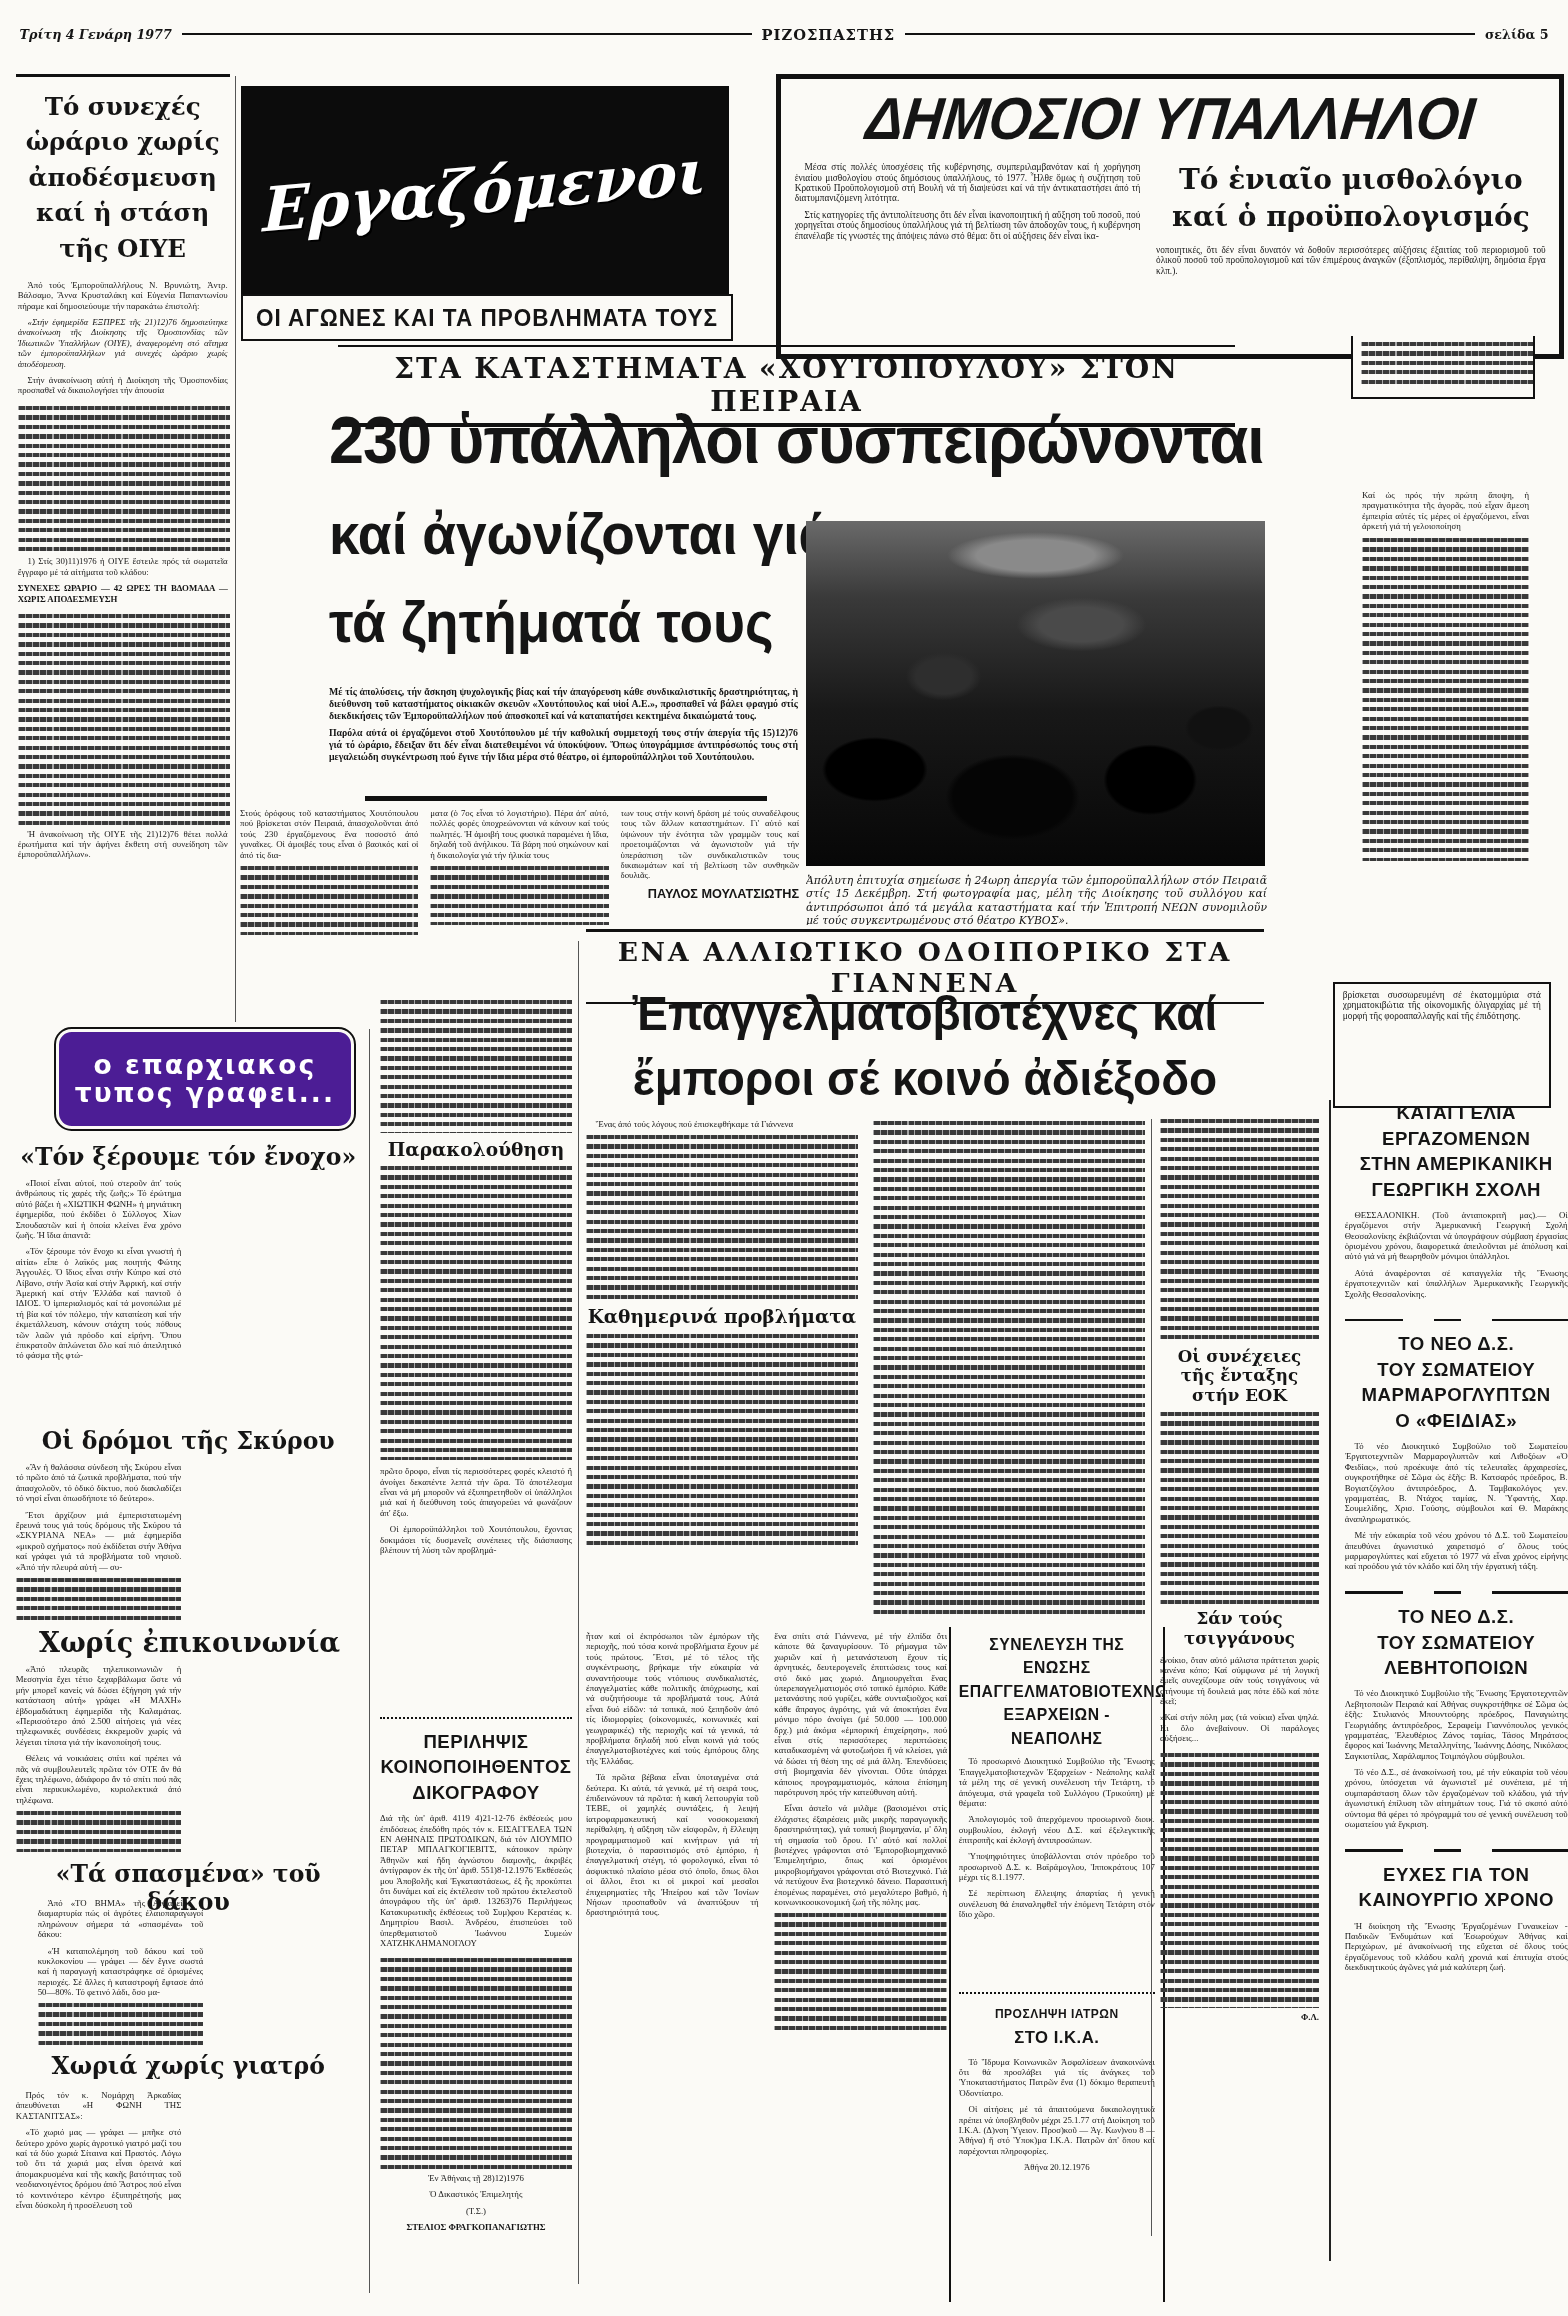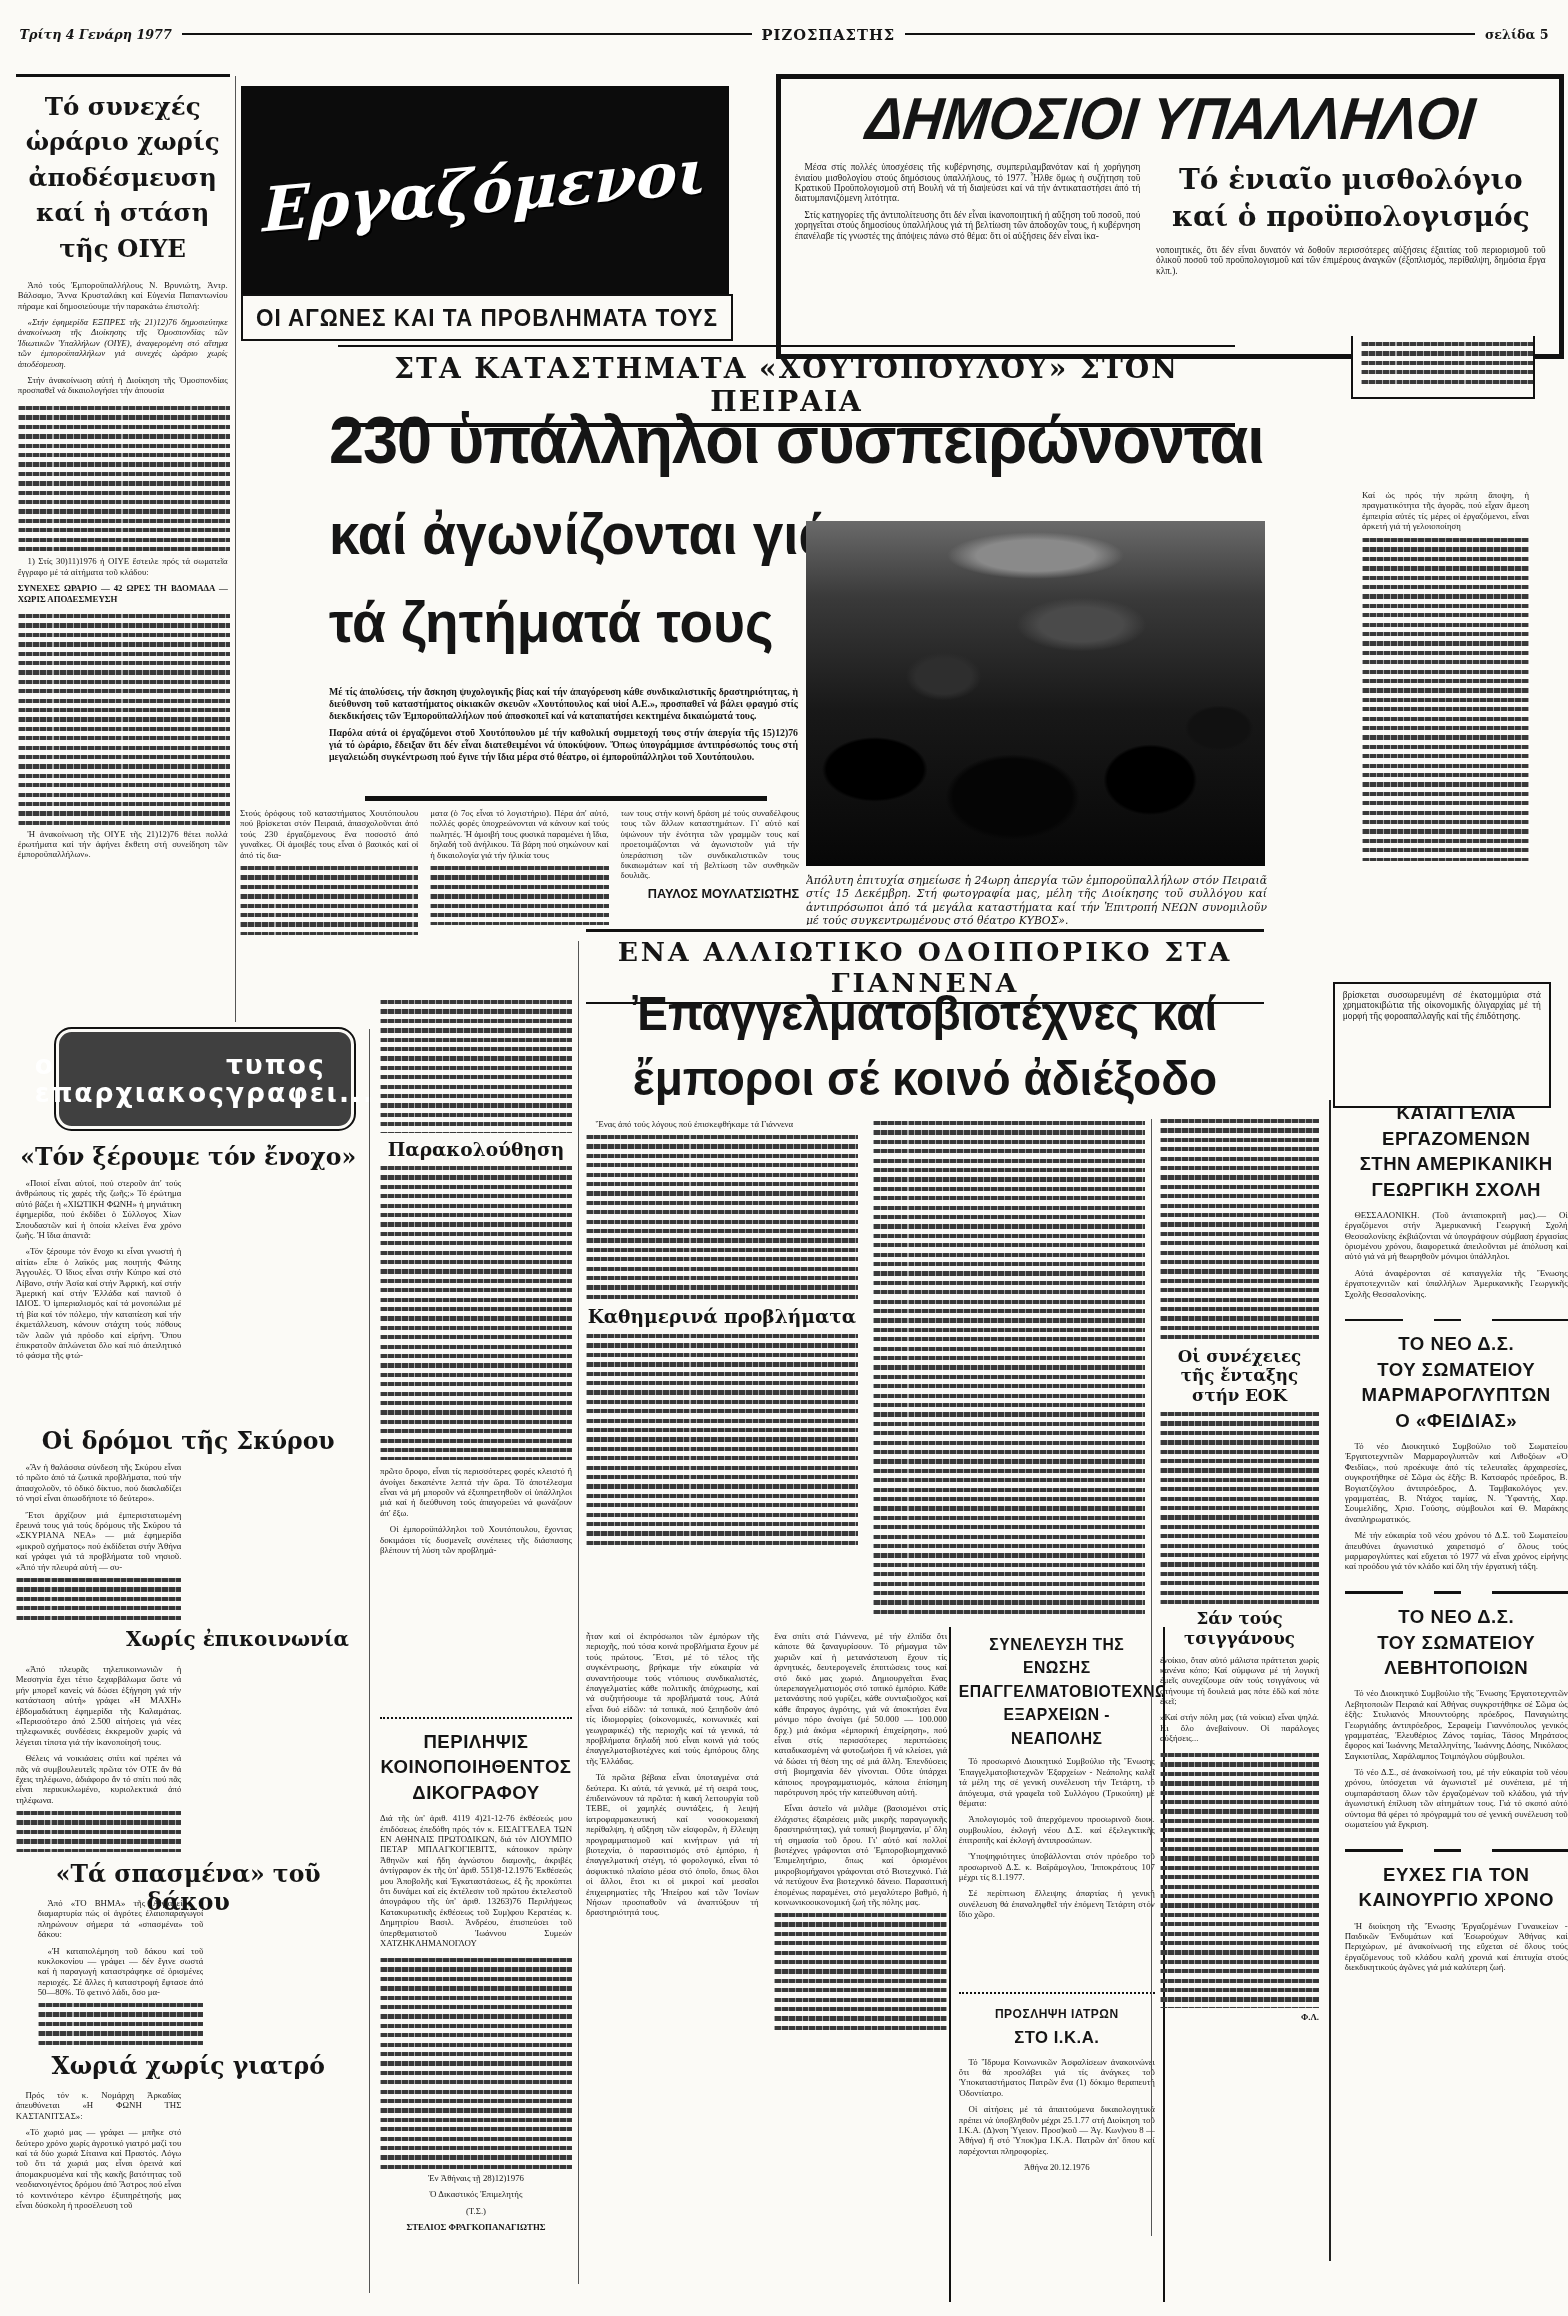--- a/index.html
+++ b/index.html
@@ -131,21 +131,21 @@
       <p class="noind">ματα (ὁ 7ος εἶναι τό λογιστήριο). Πέρα ἀπ' αὐτό, πολλές φορές ὑποχρεώνονται νά κάνουν καί τούς πωλητές. Ἡ ἀμοιβή τους φυσικά παραμένει ἡ ἴδια, δηλαδή τοῦ ἀνήλικου. Τά βάρη πού σηκώνουν καί ἡ δικαιολογία γιά τήν ἡλικία τους</p>
       <div class="gk" style="height:59px;"></div>
     </div>
     <div class="bt" style="flex:1;">
       <p class="noind">των τους στήν κοινή δράση μέ τούς συναδέλφους τους τῶν ἄλλων καταστημάτων. Γι' αὐτό καί ὑψώνουν τήν ἑνότητα τῶν γραμμῶν τους καί προετοιμάζονται νά ἀγωνιστοῦν γιά τήν ὑπεράσπιση τῶν συνδικαλιστικῶν τους δικαιωμάτων καί τή βελτίωση τῶν συνθηκῶν δουλιᾶς.</p>
       <div class="byline">ΠΑΥΛΟΣ ΜΟΥΛΑΤΣΙΩΤΗΣ</div>
     </div>
   </div>
 
   <div class="abs" style="left:54px;top:1027px;width:292px;height:94px;border:2.9px solid #111;border-radius:17.6px;padding:2.9px;background:#fbfaf6;">
-    <div style="background:#404040;border-radius:12.7px;height:100%;display:flex;flex-direction:row;align-items:center;justify-content:center;">
+    <div style="background:#4c1d95;border-radius:12.7px;height:100%;display:flex;flex-direction:column;align-items:center;justify-content:center;">
       <span style="font:bold 26.5px/1.05 'DejaVu Sans',sans-serif;color:#fff;letter-spacing:2px;">ο επαρχιακος</span>
       <span style="font:bold 26.5px/1.05 'DejaVu Sans',sans-serif;color:#fff;letter-spacing:2px;">τυπος γραφει...</span>
     </div>
   </div>
 
   <div class="abs serif-head center" style="left:15.7px;top:1143px;width:345px;font-size:23.5px;">«Τόν ξέρουμε τόν ἔνοχο»</div>
   <div class="abs" style="left:15.7px;top:1178px;width:345px;height:245px;column-count:2;column-gap:13.7px;overflow:hidden;">
     <div class="bt">
       <p>«Ποιοί εἶναι αὐτοί, πού στεροῦν ἀπ' τούς ἀνθρώπους τίς χαρές τῆς ζωῆς;» Τό ἐρώτημα αὐτό βάζει ἡ «ΧΙΩΤΙΚΗ ΦΩΝΗ» ἡ μηνιάτικη ἐφημερίδα, πού ἐκδίδει ὁ Σύλλογος Χίων Σπουδαστῶν καί ἡ ὁποία κλείνει ἕνα χρόνο ζωῆς. Ἡ ἴδια ἀπαντᾶ:</p>
       <p>«Τόν ξέρουμε τόν ἔνοχο κι εἶναι γνωστή ἡ αἰτία» εἶπε ὁ λαϊκός μας ποιητής Φώτης Ἀγγουλές. Ὁ ἴδιος εἶναι στήν Κύπρο καί στό Λίβανο, στήν Ἀσία καί στήν Ἀφρική, καί στήν Ἀμερική καί στήν Ἑλλάδα καί παντοῦ ὁ ΙΔΙΟΣ. Ὁ ἰμπεριαλισμός καί τά μονοπώλια μέ τή βία καί τόν πόλεμο, τήν καταπίεση καί τήν ἐκμετάλλευση, κάνουν στάχτη τούς πόθους τῶν λαῶν γιά πρόοδο καί εἰρήνη. Ὅπου ἐπικρατοῦν ἁπλώνεται ὅλο καί πιό ἀπειλητικό τό φάσμα τῆς φτώ-</p>
@@ -154,21 +154,21 @@
 
   <div class="abs serif-head center" style="left:15.7px;top:1427px;width:345px;font-size:23.5px;">Οἱ δρόμοι τῆς Σκύρου</div>
   <div class="abs" style="left:15.7px;top:1462px;width:345px;height:159px;column-count:2;column-gap:13.7px;overflow:hidden;">
     <div class="bt">
       <p>«Ἄν ἡ θαλάσσια σύνδεση τῆς Σκύρου εἶναι τό πρῶτο ἀπό τά ζωτικά προβλήματα, πού τήν ἀπασχολοῦν, τό ὁδικό δίκτυο, πού διακλαδίζει τό νησί εἶναι ὁπωσδήποτε τό δεύτερο».</p>
       <p>Ἔτσι ἀρχίζουν μιά ἐμπεριστατωμένη ἔρευνά τους γιά τούς δρόμους τῆς Σκύρου τά «ΣΚΥΡΙΑΝΑ ΝΕΑ» — μιά ἐφημερίδα «μικροῦ σχήματος» πού ἐκδίδεται στήν Ἀθήνα καί γράφει γιά τά προβλήματα τοῦ νησιοῦ. «Ἀπό τήν πλευρά αὐτή — συ-</p>
       <div class="gk" style="height:51px;"></div>
     </div>
   </div>
 
-  <div class="abs serif-head center" style="left:4px;top:1627px;width:345px;font-size:20px;text-align:right;">Χωρίς ἐπικοινωνία</div>
+  <div class="abs serif-head center" style="left:17px;top:1627px;width:345px;font-size:27px;">Χωρίς ἐπικοινωνία</div>
   <div class="abs" style="left:15.7px;top:1664px;width:345px;height:188px;column-count:2;column-gap:13.7px;overflow:hidden;">
     <div class="bt">
       <p>«Ἀπό πλευρᾶς τηλεπικοινωνιῶν ἡ Μεσσηνία ἔχει τέτιο ξεχαρβάλωμα ὥστε νά μήν μπορεῖ κανείς νά δώσει ἐξήγηση γιά τήν κατάσταση αὐτή» γράφει «Η ΜΑΧΗ» ἑβδομαδιάτικη ἐφημερίδα τῆς Καλαμάτας. «Περισσότερο ἀπό 2.500 αἰτήσεις γιά νέες τηλεφωνικές συνδέσεις ἐκκρεμοῦν χωρίς νά λέγεται τίποτα γιά τήν ἱκανοποίησή τους.</p>
       <p>Θέλεις νά νοικιάσεις σπίτι καί πρέπει νά πᾶς νά συμβουλευτεῖς πρῶτα τόν ΟΤΕ ἄν θά ἔχεις τηλέφωνο, ἀδιάφορο ἄν τό σπίτι πού πᾶς εἶναι περικυκλωμένο, κυριολεκτικά ἀπό τηλέφωνα.</p>
       <div class="gk" style="height:88px;"></div>
     </div>
   </div>
 
   <div class="abs serif-head center" style="left:15.7px;top:1860px;width:345px;font-size:23.5px;">«Τά σπασμένα» τοῦ δάκου</div>
   <div class="abs" style="left:15.7px;top:1898px;width:345px;height:149px;column-count:2;column-gap:13.7px;overflow:hidden;margin-left:22px;">

